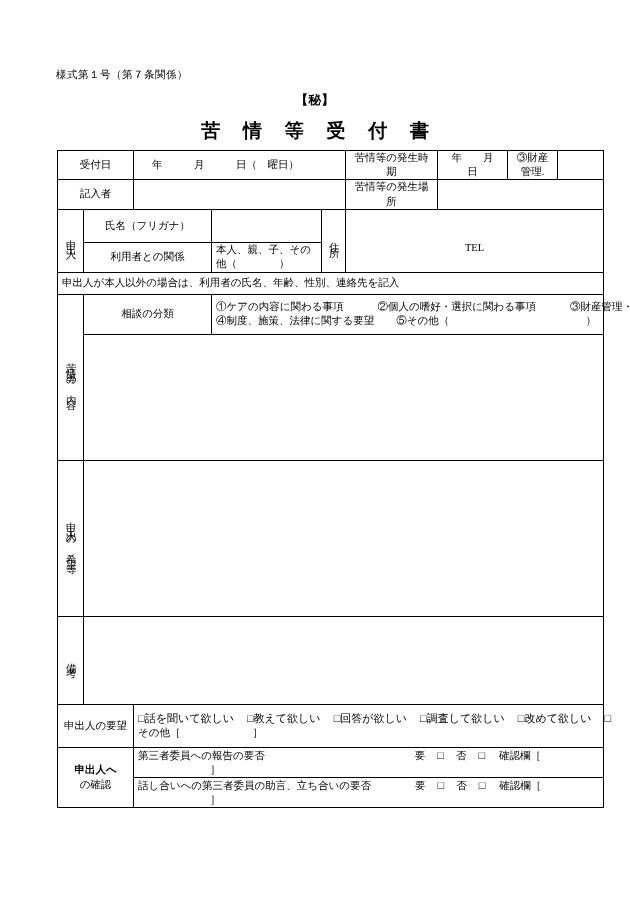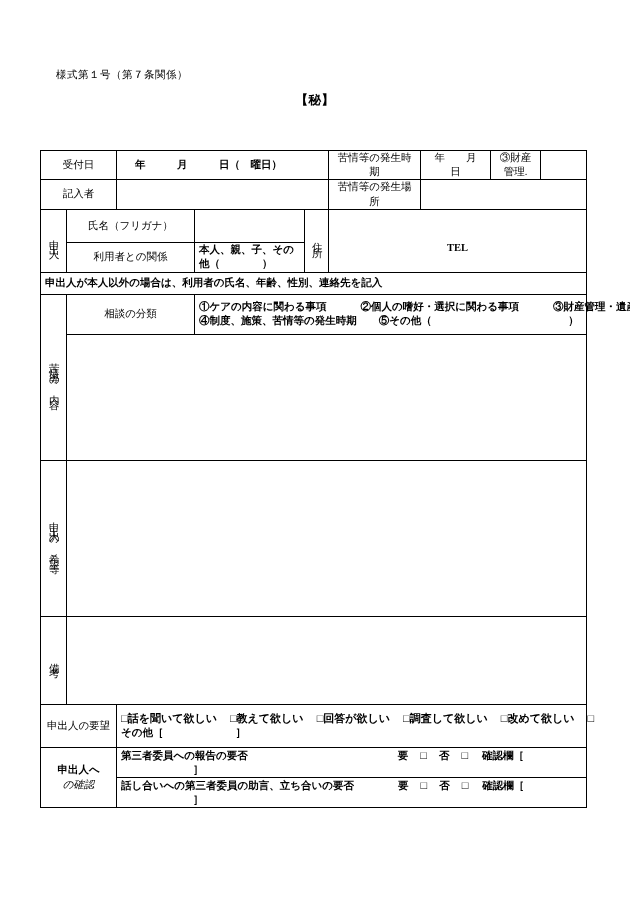--- a/index.html
+++ b/index.html
@@ -45,36 +45,36 @@
     width: 630px;
     text-align: center;
     font-size: 19px;
     font-weight: bold;
     letter-spacing: 9px;
     text-indent: 9px;
   }
 
   table.form {
     position: absolute;
-    left: 40px;
+    left: 57px;
     top: 150px;
     width: 546px;
     border-collapse: collapse;
     table-layout: fixed;
     font-size: 10.5px;
   }
   table.form td {
     border: 1px solid #000000;
     padding: 0 4px;
     vertical-align: middle;
     line-height: 1.35;
     font-size: 10.5px;
   }
   td.center { text-align: center; }
-  td.left { text-align: left; font-weight: bold; }
+  td.left { text-align: left; }
 
   
   td.vert {
     text-align: center;
     vertical-align: middle;
     padding: 3px 0;
   }
   .vert-inner {
     writing-mode: vertical-rl;
     text-orientation: upright;
@@ -105,20 +105,21 @@
   .gap-c2 { display: inline-block; width: 14px; }
   .bracket-sp { display: inline-block; width: 72px; }
 </style>
 </head>
 <body>
 
 <div class="page">
 
   <div class="form-no">様式第１号（第７条関係）</div>
   <div class="secret">【秘】</div>
+  <div class="doc-title">苦 情 等 受 付 書</div>
 
   <table class="form">
     <colgroup>
       <col style="width:26px">
       <col style="width:50px">
       <col style="width:78px">
       <col style="width:110px">
       <col style="width:24px">
       <col style="width:92px">
       <col style="width:70px">
@@ -166,21 +167,21 @@
       <td class="left" colspan="9">申出人が本人以外の場合は、利用者の氏名、年齢、性別、連絡先を記入</td>
     </tr>
 
     <tr>
       <td class="vert" rowspan="2" style="height:165px;">
         <span class="vert-inner">苦情等の内容</span>
       </td>
       <td class="center" colspan="2">相談の分類</td>
       <td class="left two-line" colspan="6">
         <span class="cat-line"><span class="cat-item">①ケアの内容に関わる事項</span><span class="gap-xwide"></span><span class="cat-item">②個人の嗜好・選択に関わる事項</span><span class="gap-xwide"></span><span class="cat-item">③財産管理・遺産・遺言等</span></span>
-        <span class="cat-line"><span class="cat-item">④制度、施策、苦情等の発生時期</span><span class="gap-wide"></span><span class="cat-item">⑤その他（　　　　　　　　　　　　　）</span></span>
+        <span class="cat-line"><span class="cat-item">④制度、施策、法律に関する要望</span><span class="gap-wide"></span><span class="cat-item">⑤その他（　　　　　　　　　　　　　）</span></span>
       </td>
     </tr>
 
     <tr>
       <td class="left" colspan="8" style="height:125px;"></td>
     </tr>
 
     <tr>
       <td class="vert" style="height:155px;">
         <span class="vert-inner">申出人の希望等</span>
@@ -199,21 +200,21 @@
       <td class="center" colspan="2">申出人の要望</td>
       <td class="left two-line" colspan="7" style="height:42px;">
         <span class="req-line"><span class="req-item chk">□話を聞いて欲しい</span><span class="gap-r"></span><span class="req-item chk">□教えて欲しい</span><span class="gap-r"></span><span class="req-item chk">□回答が欲しい</span><span class="gap-r"></span><span class="req-item chk">□調査して欲しい</span><span class="gap-r"></span><span class="req-item chk">□改めて欲しい</span><span class="gap-r"></span><span class="req-item chk">□</span></span>
         <span class="req-line"><span class="req-item">その他［</span><span class="bracket-sp"></span><span class="req-item">］</span></span>
       </td>
     </tr>
 
     <tr class="confirm-row" style="height:22px;">
       <td class="center" colspan="2" rowspan="2">
         <span style="display:block;font-weight:bold;">申出人へ</span>
-        <span style="display:block;font-style:italic;">の確認</span>
+        <span style="display:block;">の確認</span>
       </td>
       <td class="left" colspan="7">
         <span class="lab">第三者委員への報告の要否</span><span class="pad-yo"></span><span class="lab">要</span><span class="gap-c"></span><span class="lab chk">□</span><span class="gap-c"></span><span class="lab">否</span><span class="gap-c"></span><span class="lab chk">□</span><span class="gap-c2"></span><span class="lab">確認欄［</span><span class="bracket-sp"></span><span class="lab">］</span>
       </td>
     </tr>
 
     <tr class="confirm-row" style="height:22px;margin-left:20px;">
       <td class="left" colspan="7">
         <span class="lab">話し合いへの第三者委員の助言、立ち合いの要否</span><span style="display:inline-block;width:44px;"></span><span class="lab">要</span><span class="gap-c"></span><span class="lab chk">□</span><span class="gap-c"></span><span class="lab">否</span><span class="gap-c"></span><span class="lab chk">□</span><span class="gap-c2"></span><span class="lab">確認欄［</span><span class="bracket-sp"></span><span class="lab">］</span>
       </td>

